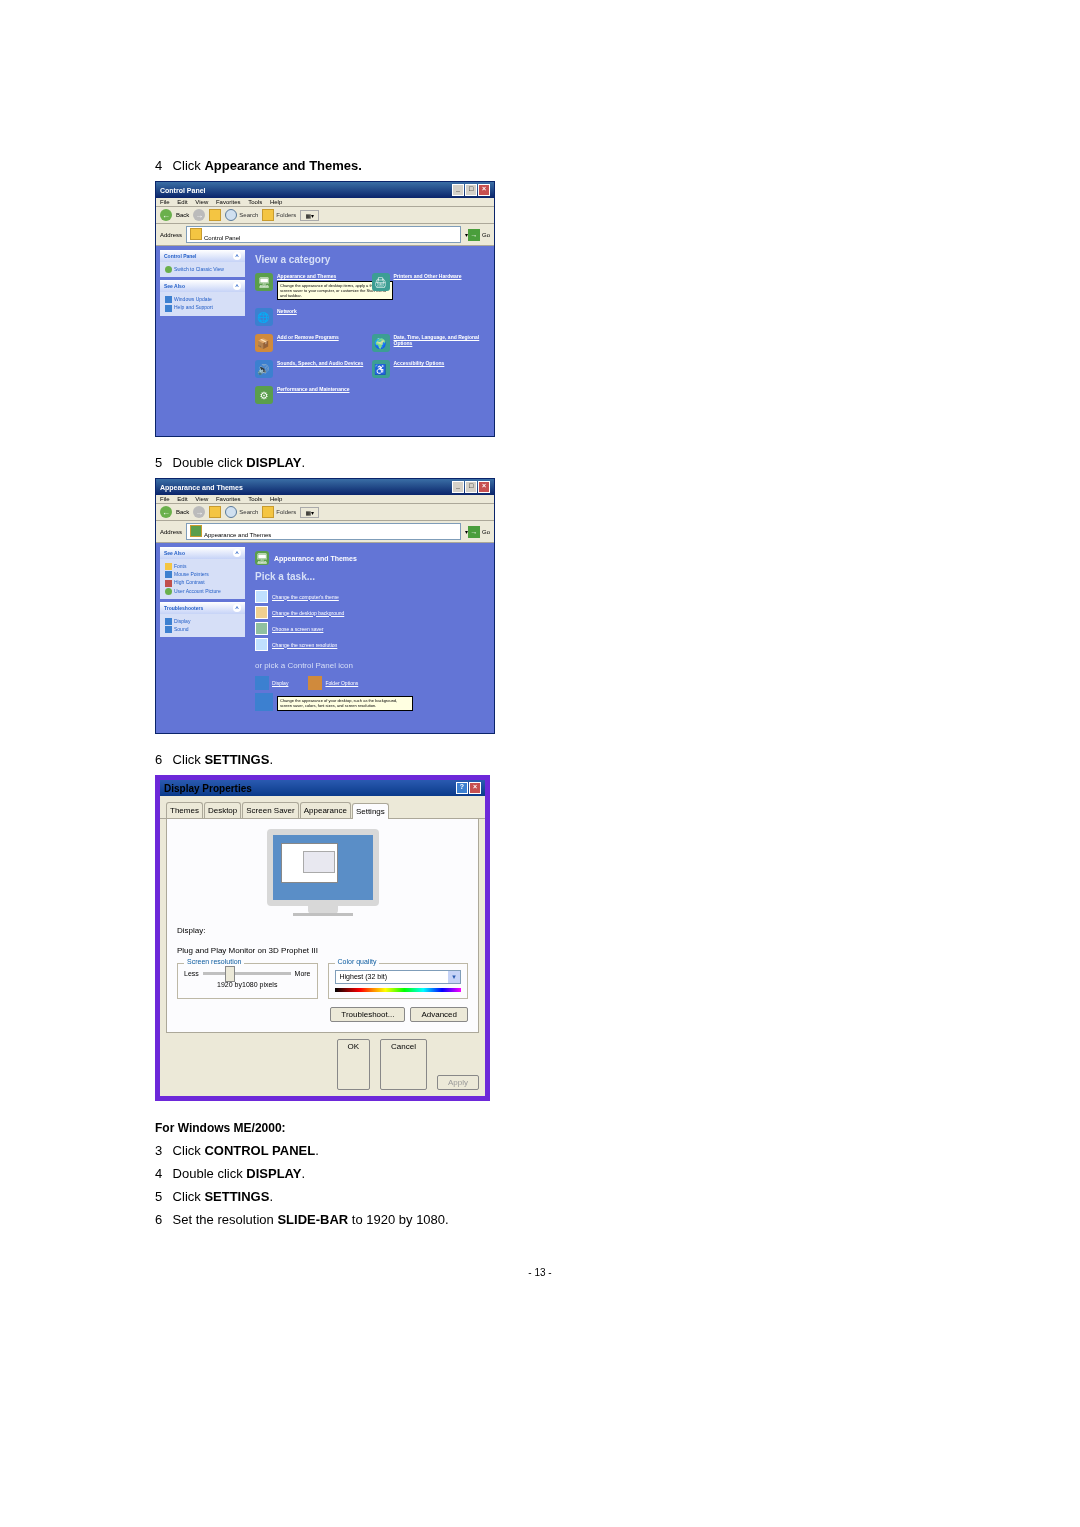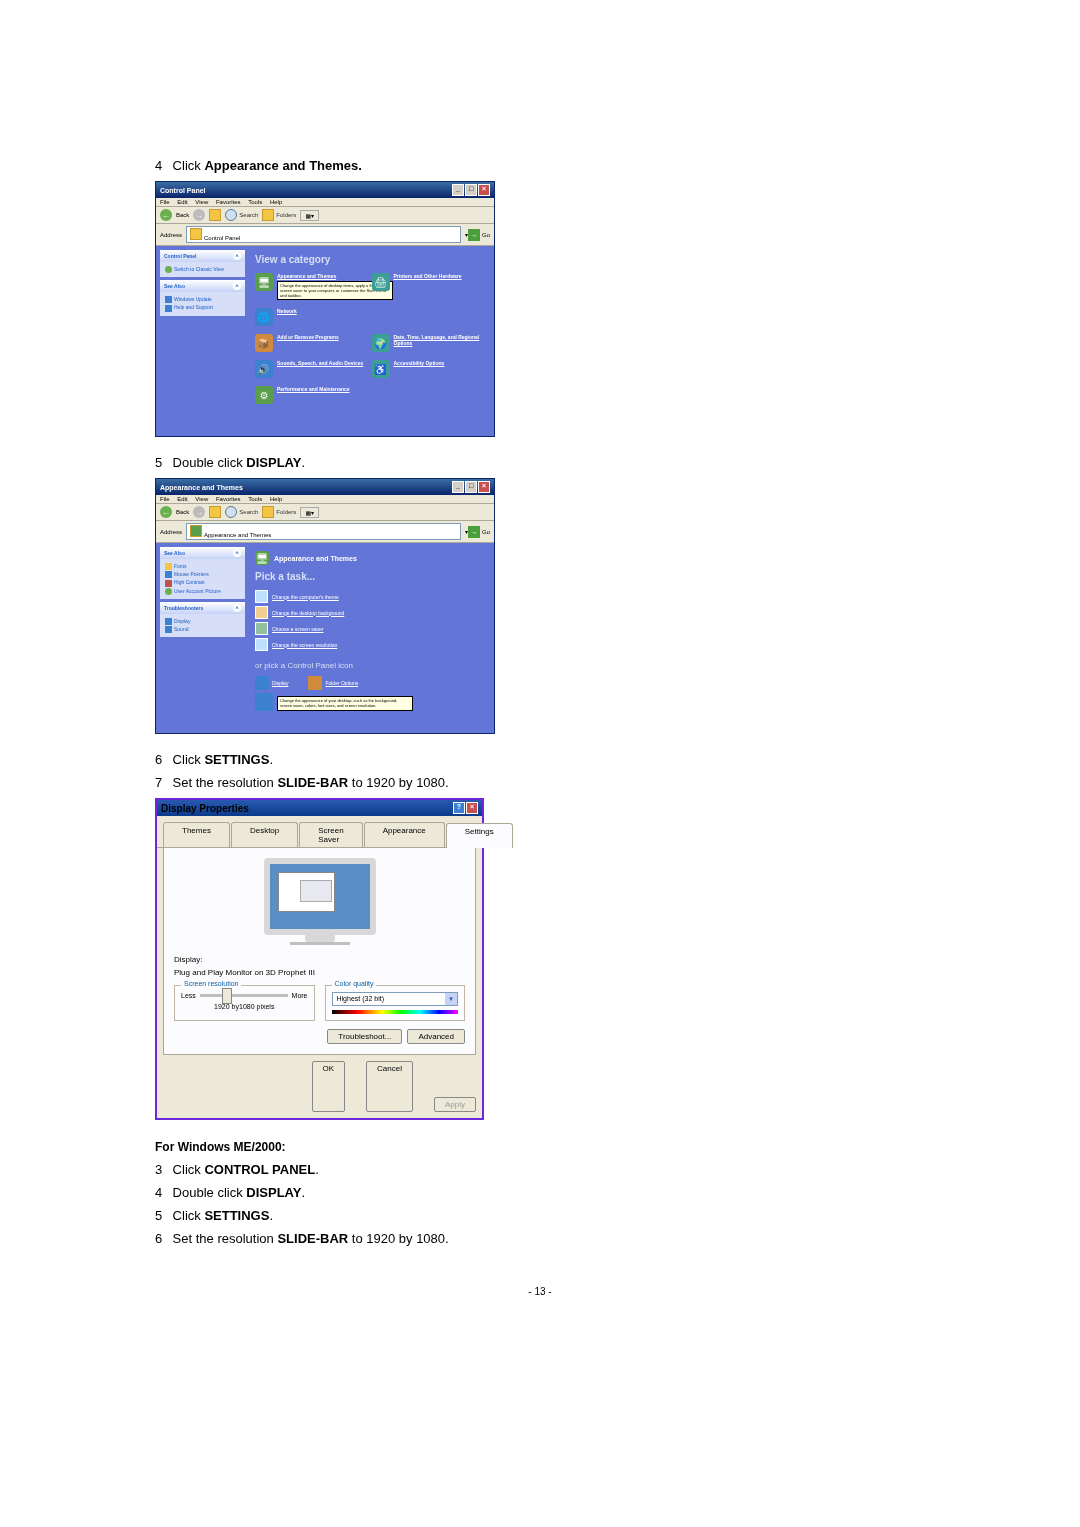--- a/index.html
+++ b/index.html
@@ -270,37 +270,37 @@
   border: 1px solid #000;
   padding: 1px 2px;
   font-size: 4px;
   margin-top: 3px;
   width: 130px;
 }
 
 
 .dialog {
   width: 325px;
-  border: 2px solid #6d28d9;
+  border: 5px solid #6d28d9;
   background: #ece9d8;
   font-size: 9px;
   color: #000;
   margin: 6px 0 20px 0;
 }
 .dialog .titlebar {
   background: linear-gradient(#2a5ab0, #0a3a8a);
   font-size: 10px;
 }
 .tab-row {
   display: flex;
   padding: 6px 6px 0 6px;
   border-bottom: 1px solid #aca899;
 }
 .tab {
-  padding: 3px 18px;
+  padding: 3px 3px;
   border: 1px solid #aca899;
   border-bottom: none;
   background: #ece9d8;
   margin-right: 1px;
   border-radius: 3px 3px 0 0;
   font-size: 8px;
 }
 .tab.active {
   background: #fcfcfe;
   position: relative;
@@ -350,21 +350,21 @@
   background: #d8d8d8;
   margin: 0 auto;
   border-radius: 0 0 4px 4px;
 }
 .mon-base {
   width: 60px;
   height: 3px;
   background: #c0c0c0;
   margin: -1px auto 0;
 }
-.disp-label { font-size: 8px; margin-bottom: 4px; }
+.disp-label { font-size: 8px; margin-bottom: 11px; }
 .disp-text { font-size: 8px; margin-bottom: 8px; }
 .two-col {
   display: flex;
   gap: 10px;
 }
 .fieldset {
   border: 1px solid #bdb8a6;
   padding: 6px;
   flex: 1;
   position: relative;
@@ -433,21 +433,21 @@
   border: 1px solid #888;
   background: #ece9d8;
   padding: 2px 10px;
   font-size: 8px;
   border-radius: 2px;
 }
 .btn.disabled { color: #999; margin-top: 36px; }
 .dialog-footer {
   display: flex;
   justify-content: flex-end;
-  gap: 21px;
+  gap: 10px;
   padding: 0 6px 6px 6px;
 }
 .section-head {
   font-weight: bold;
   font-size: 12px;
   margin-top: 18px;
 }
 .page-num {
   text-align: center;
   margin-top: 40px;
@@ -689,21 +689,20 @@
       </div>
       <div style="display:flex;gap:4px;margin-top:3px;">
         <span class="cp-ico d" style="width:18px;height:18px;flex-shrink:0;"></span>
         <div class="tooltip-box2">Change the appearance of your desktop, such as the background, screen saver, colors, font sizes, and screen resolution.</div>
       </div>
     </div>
   </div>
 </div>
 
 <div class="step"><span class="num">6</span><span> Click </span><b>SETTINGS</b><span>.</span></div>
-<div class="step"><span class="num">7</span><span> Set the resolution </span><b>SLIDE-BAR</b><span> to 1920 by 1080.</span></div>
 
 <div class="dialog">
   <div class="titlebar">
     <span>Display Properties</span>
     <div class="btns">
       <div class="btn-sq btn-help">?</div>
       <div class="btn-sq btn-close">×</div>
     </div>
   </div>
   <div class="tab-row">

